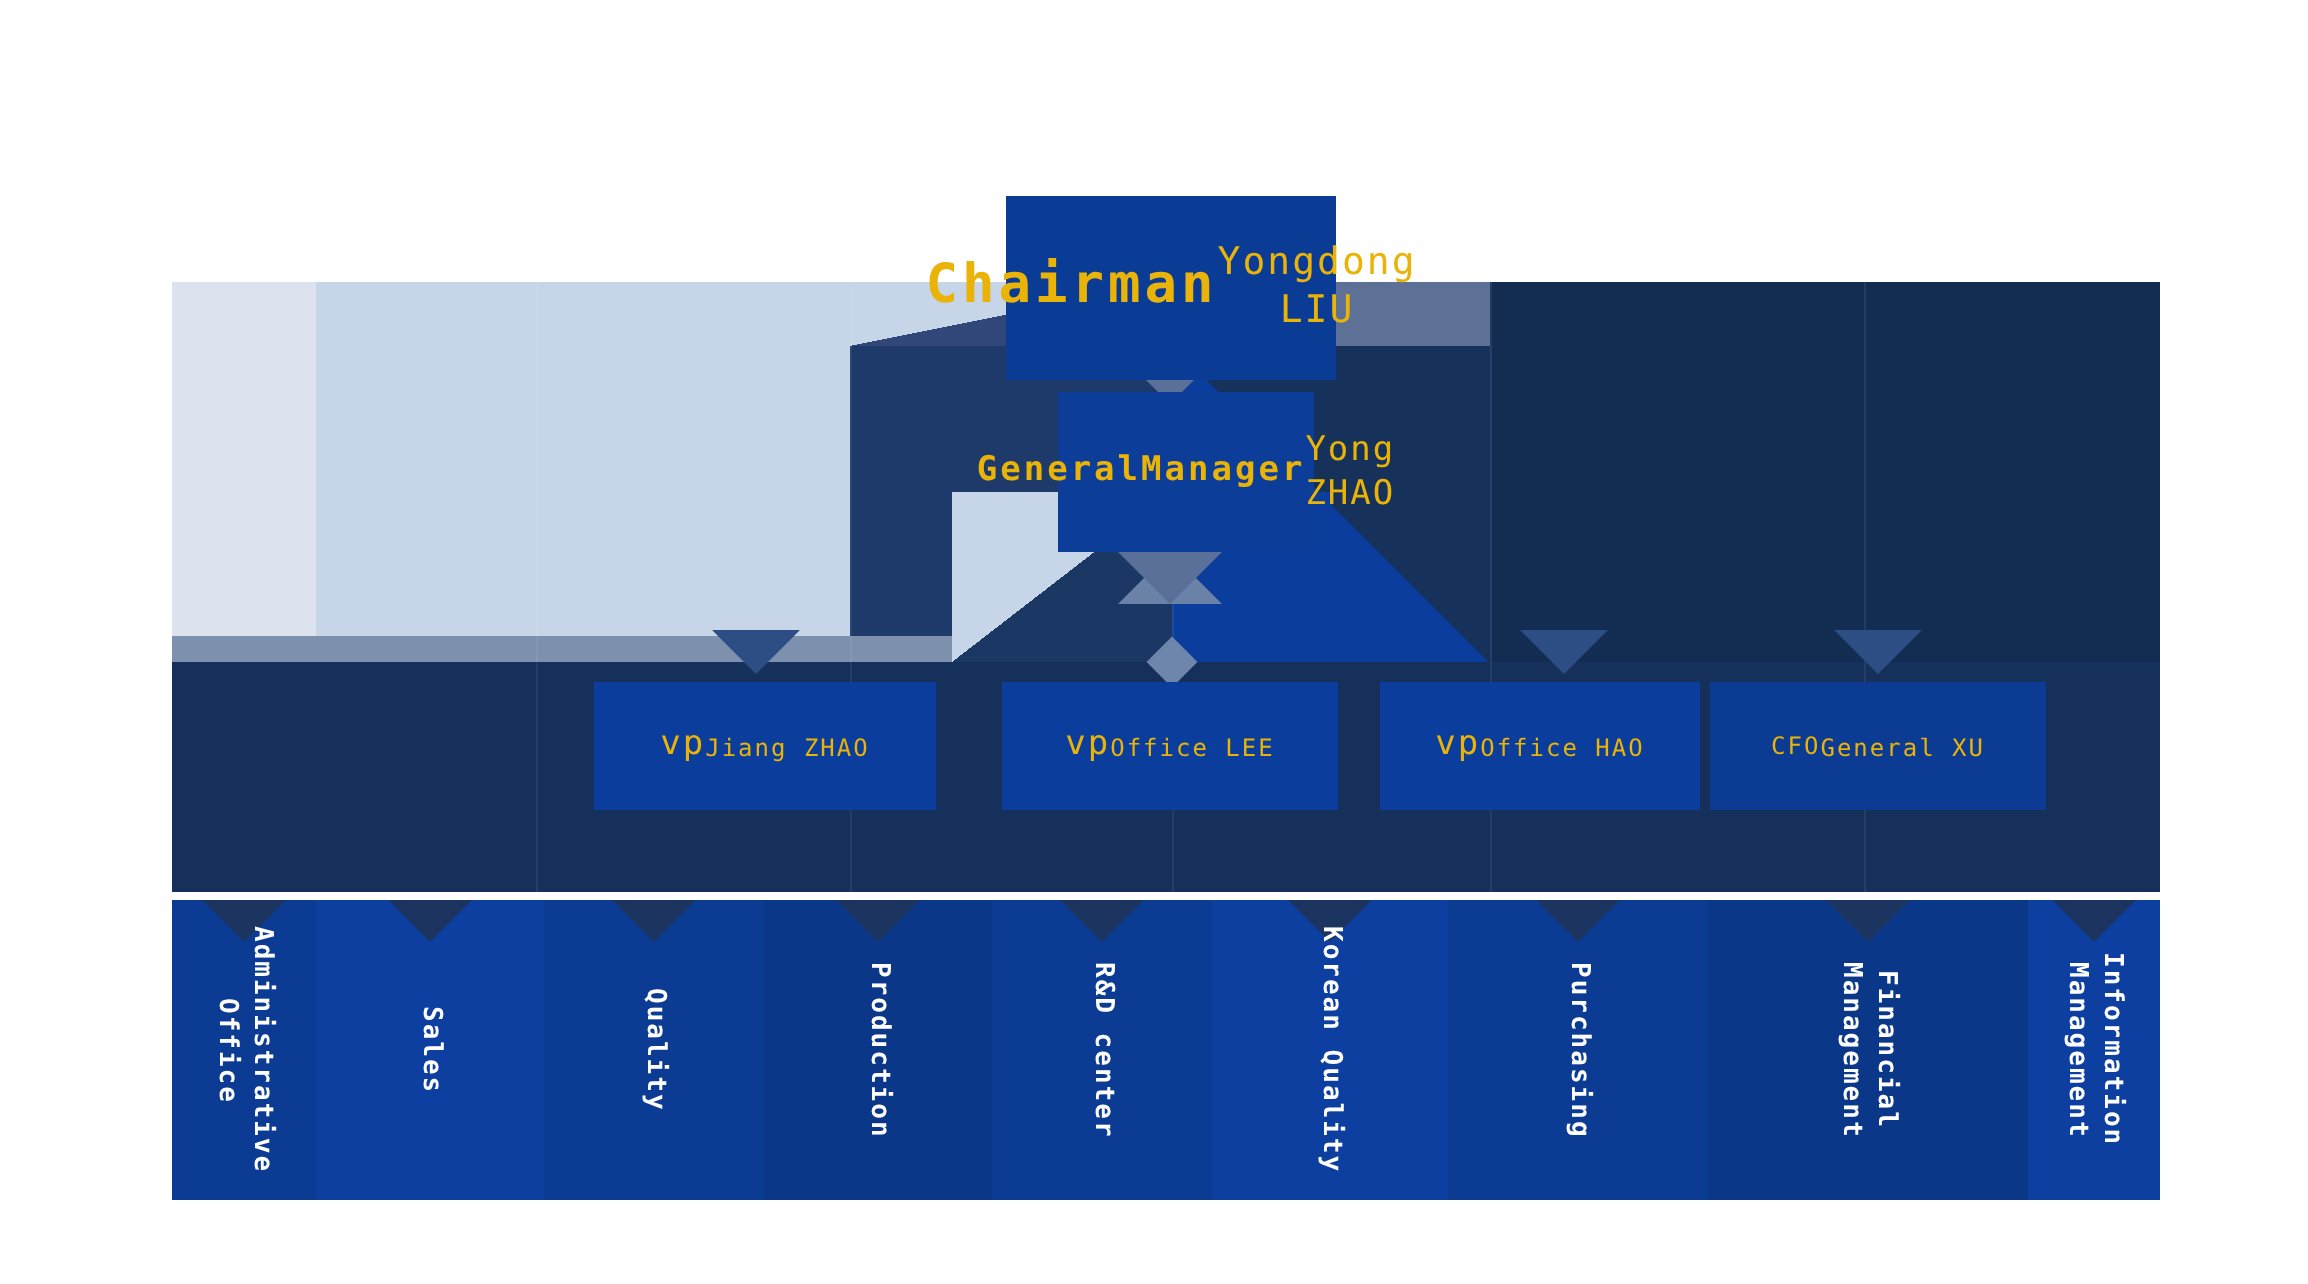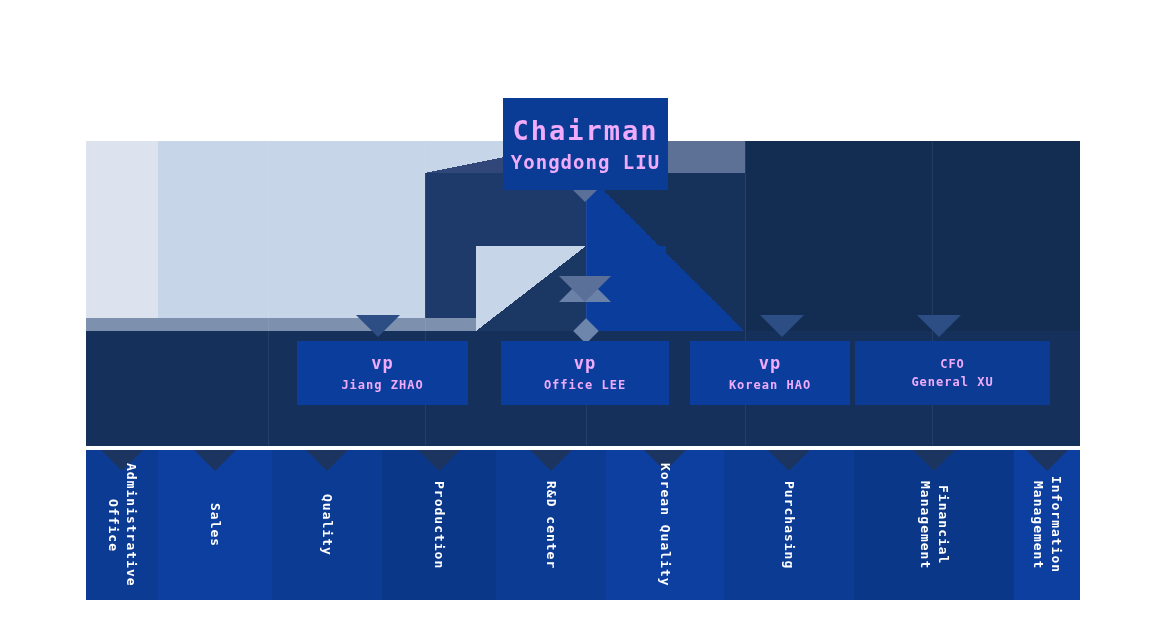--- a/index.html
+++ b/index.html
@@ -35,46 +35,46 @@
   .bg-blue-patch{left:586px;top:246px;width:80px;height:85px;background:#0b3e9c;}
   .bg-light-strip{left:86px;top:318px;width:390px;height:14px;background:#7d90ad;}
 
   
   .vsep{position:absolute;width:1px;background:rgba(255,255,255,0.07);}
 
   
   .node{
     position:absolute;
     background:#0a3c96;
-    color:#f0abfc;
+    color:#eab308;
     text-align:center;
-    display:flex;flex-direction:column;
+    display:flex;
     align-items:center;justify-content:center;
     line-height:1.25;
     letter-spacing:0.5px;
   }
   .node .role{font-weight:bold;}
-  .node .person{font-weight:bold;}
+  .node .person{font-weight:normal;}
 
   #chairman{left:503px;top:98px;width:165px;height:92px;}
   #chairman .role{font-size:27px;letter-spacing:2px;margin-bottom:3px;}
   #chairman .person{font-size:19px;letter-spacing:1px;}
 
   #gm{left:529px;top:196px;width:128px;height:80px;background:#0c3d99;}
   #gm .role{font-size:17px;letter-spacing:1.5px;}
   #gm .person{font-size:17px;letter-spacing:1px;margin-top:1px;}
 
   .vp{height:64px;top:341px;background:#0b3e9c;}
-  .vp .role{font-size:17px;letter-spacing:1px;font-weight:bold;}
+  .vp .role{font-size:17px;letter-spacing:1px;font-weight:normal;}
   .vp .person{font-size:12px;letter-spacing:1px;margin-top:3px;}
 
   #vp1{left:297px;width:171px;}
   #vp2{left:501px;width:168px;}
   #vp3{left:690px;width:160px;}
-  #vp4{left:855px;width:195px;background:#0c3b93;}
+  #vp4{left:855px;width:168px;background:#0c3b93;}
   #vp4 .role{font-size:12px;}
   #vp4 .person{font-size:12px;}
 
   
   .chev{position:absolute;}
   .chev-down{
     width:0;height:0;border-left:26px solid transparent;
     border-right:26px solid transparent;border-top:26px solid #5a7099;
   }
   .chev-up{
@@ -148,32 +148,37 @@
 
   <div class="chev chev-down" style="left:356px;top:315px;border-top-color:#2d4d85;border-left-width:22px;border-right-width:22px;border-top-width:22px;"></div>
   <div class="chev chev-down" style="left:760px;top:315px;border-top-color:#2d4d85;border-left-width:22px;border-right-width:22px;border-top-width:22px;"></div>
   <div class="chev chev-down" style="left:917px;top:315px;border-top-color:#2d4d85;border-left-width:22px;border-right-width:22px;border-top-width:22px;"></div>
 
   <div class="node" id="chairman">
     <span class="role">Chairman</span>
     <span class="person">Yongdong LIU</span>
   </div>
 
+  <div class="node" id="gm">
+    <span class="role">General</span>
+    <span class="role">Manager</span>
+    <span class="person">Yong ZHAO</span>
+  </div>
 
   <div class="node vp" id="vp1">
     <span class="role">vp</span>
     <span class="person">Jiang ZHAO</span>
   </div>
   <div class="node vp" id="vp2">
     <span class="role">vp</span>
     <span class="person">Office LEE</span>
   </div>
   <div class="node vp" id="vp3">
     <span class="role">vp</span>
-    <span class="person">Korean HAO</span>
+    <span class="person">Office HAO</span>
   </div>
   <div class="node vp" id="vp4">
     <span class="role">CFO</span>
     <span class="person">General XU</span>
   </div>
 
   <div id="dept-row">
     <div class="dept" style="left:0px;width:72px;">
       <div class="notch"></div>
       <div class="vtext">

